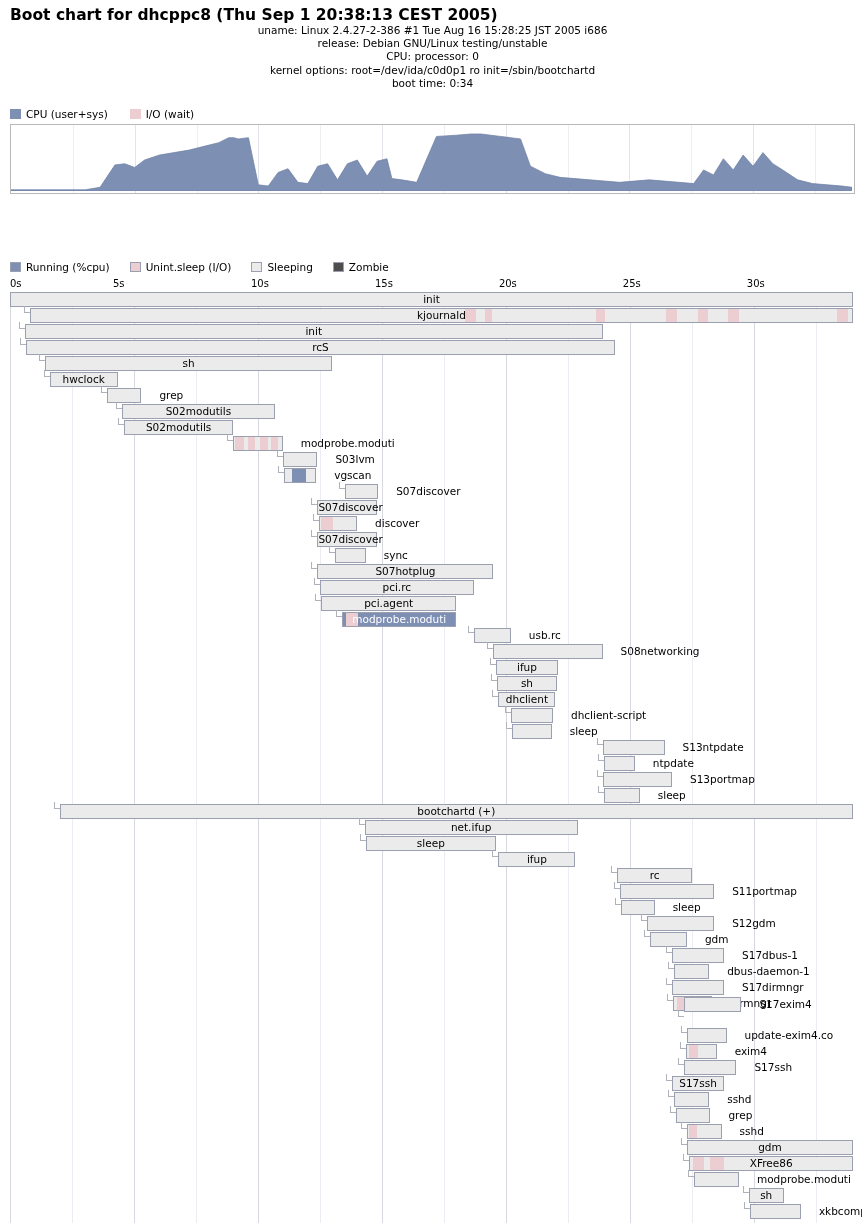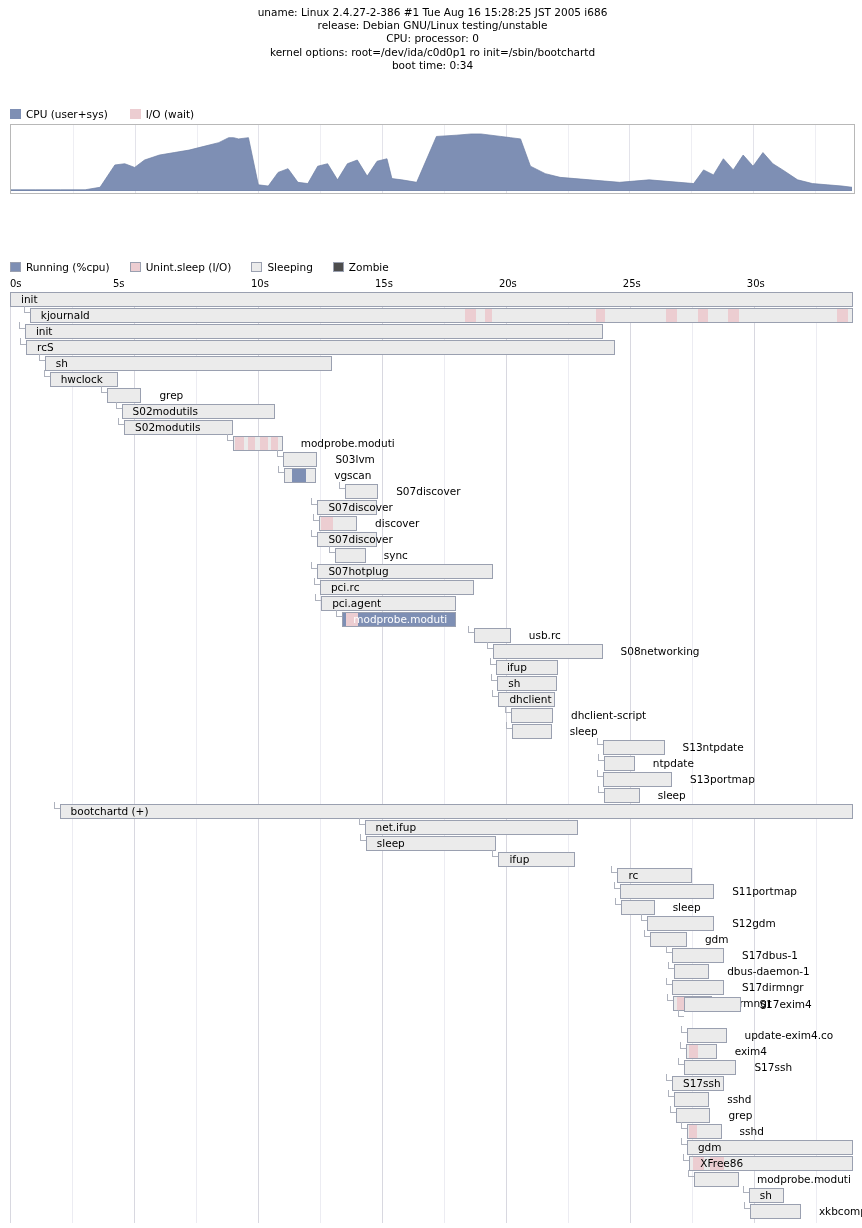--- a/index.html
+++ b/index.html
@@ -27,34 +27,35 @@
   .plegend .lb{margin-right:20px;}
 
   
   .chart{position:absolute;left:10px;top:278px;width:843px;height:945px;}
   .axis{position:absolute;left:0;top:0;width:843px;height:14px;}
   .tick{position:absolute;top:0;font-size:10px;color:#000;}
   .grid{position:absolute;top:14px;width:1px;height:931px;background:#d8d8e0;}
 
   .bar{position:absolute;height:15px;box-sizing:border-box;border:1px solid #9aa0b0;background:#ebebeb;}
   .bar .lbl{position:absolute;white-space:nowrap;font-size:10.5px;line-height:15px;top:-1px;}
-  .bar .lbl.inside{left:10px;width:100%;text-align:left;}
+  .bar .lbl.inside{left:0;width:100%;text-align:center;}
   .bar .lbl.outside{left:100%;padding-left:19px;}
   .bar .lbl.white{color:#ffffff;}
   .seg{position:absolute;top:0;bottom:0;}
   .seg.run{background:#7e8fb4;}
   .seg.io{background:#eccdd1;}
   .tether{position:absolute;background:#aeb2bd;}
 </style>
 </head>
 <body>
 
 <div class="page">
 
   <div class="hdr">
+    <div class="hdr-title">Boot chart for dhcppc8 (Thu Sep  1 20:38:13 CEST 2005)</div>
     <div class="hdr-line">uname: Linux 2.4.27-2-386 #1 Tue Aug 16 15:28:25 JST 2005 i686</div>
     <div class="hdr-line">release: Debian GNU/Linux testing/unstable</div>
     <div class="hdr-line">CPU: processor: 0</div>
     <div class="hdr-line">kernel options: root=/dev/ida/c0d0p1 ro  init=/sbin/bootchartd</div>
     <div class="hdr-line">boot time: 0:34</div>
   </div>
 
   <div class="cpulegend" id="cpu-legend"><span class="lb"><span class="sw" style="background: rgb(126, 143, 180);"></span><span>CPU (user+sys)</span></span><span class="lb"><span class="sw" style="background: rgb(236, 205, 209);"></span><span>I/O (wait)</span></span></div>
 
   <div class="cpuchart" id="cpu-chart">

